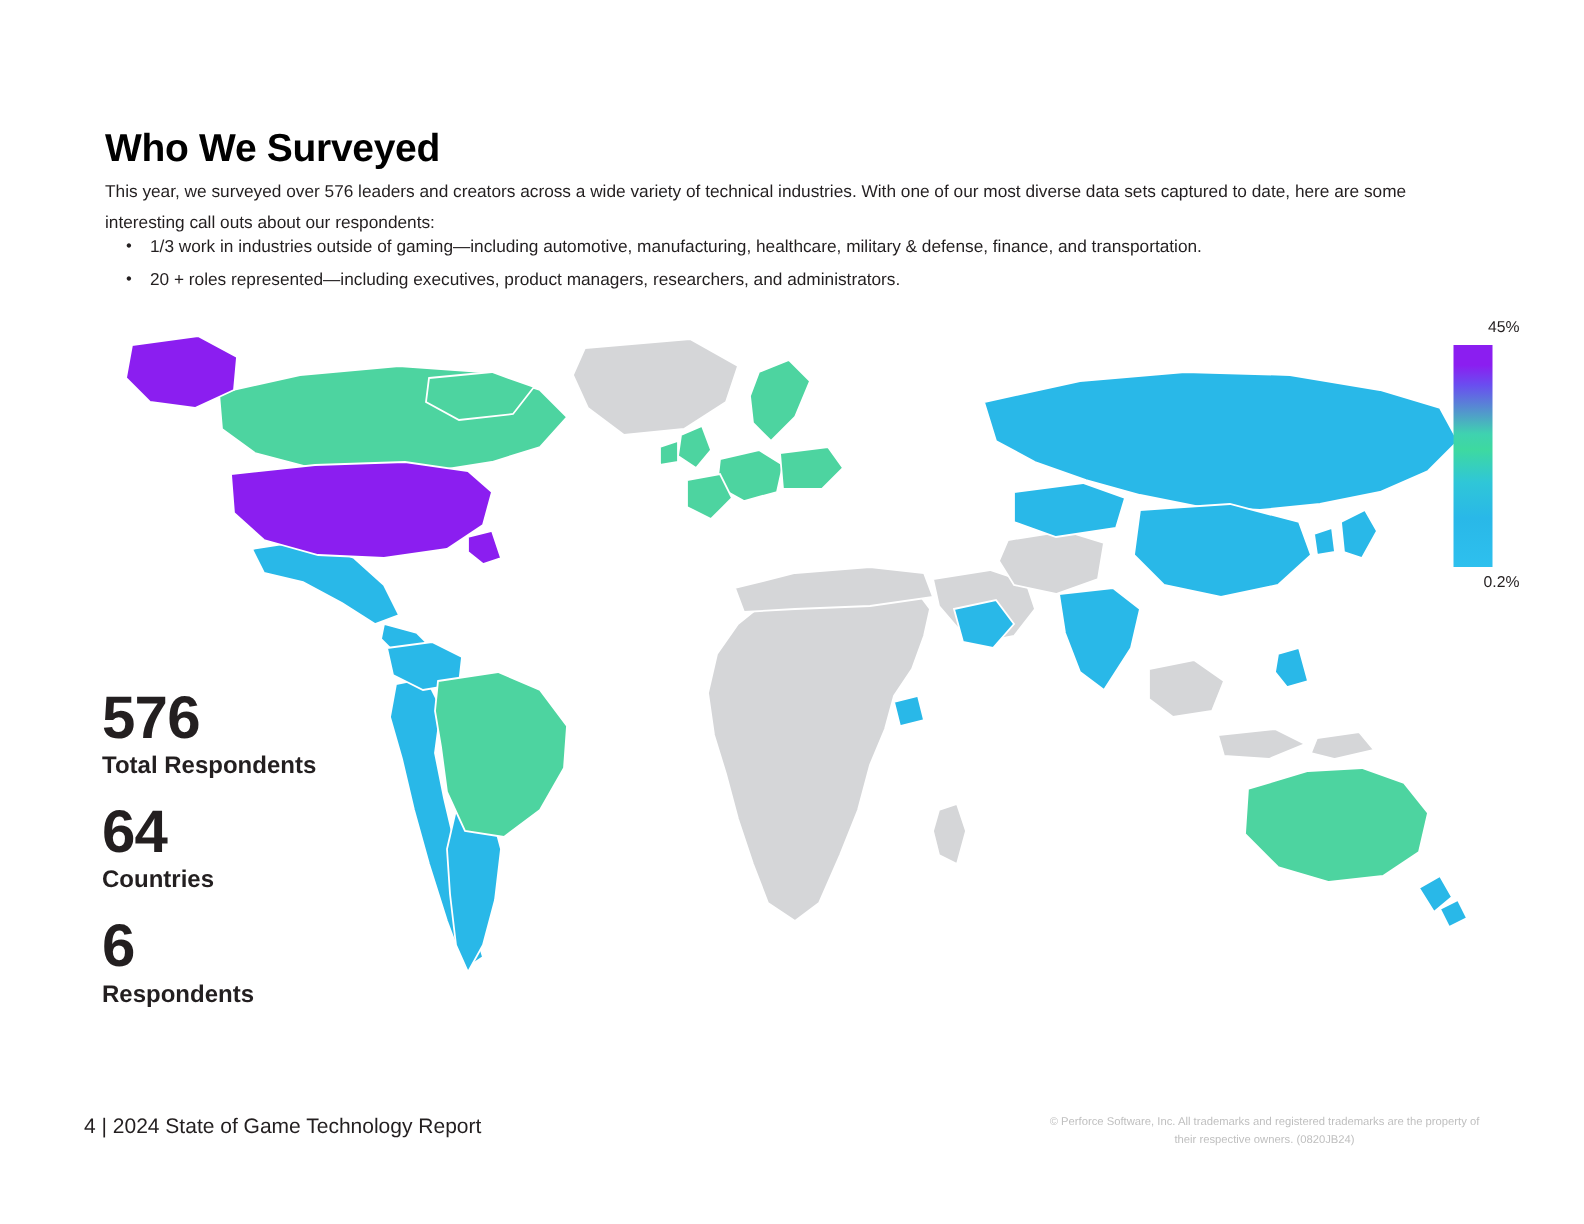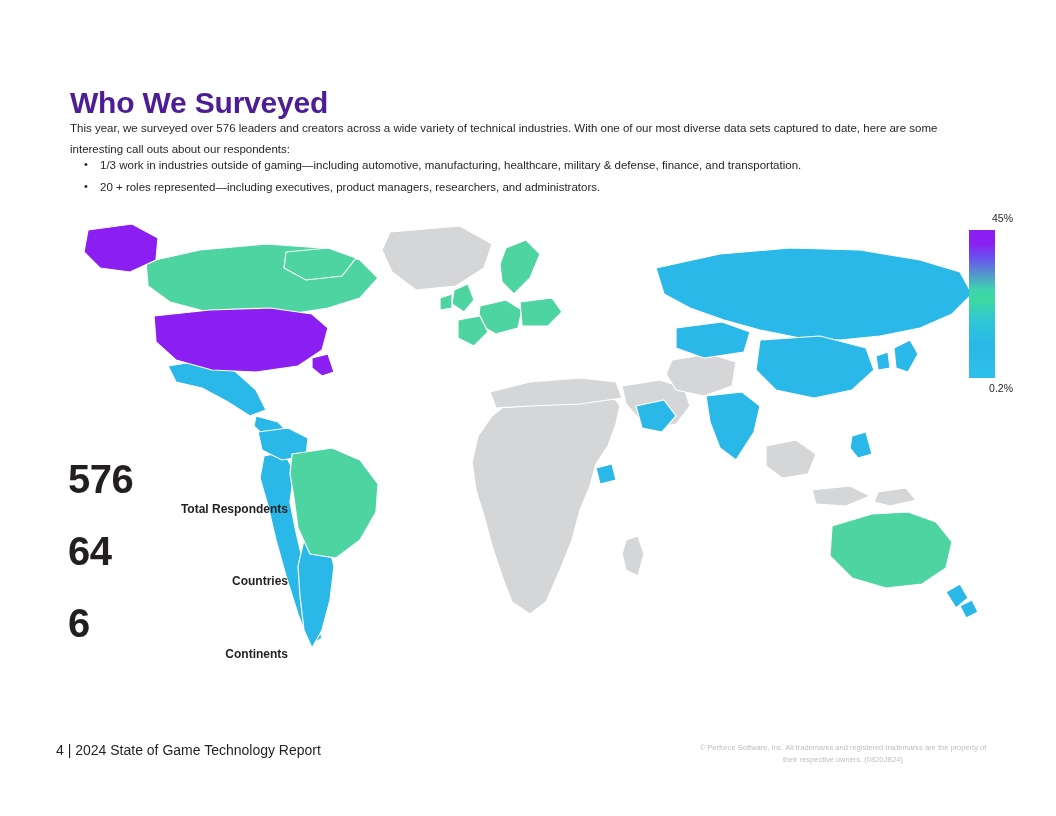--- a/index.html
+++ b/index.html
@@ -19,23 +19,23 @@
     position: absolute;
     inset: 0;
     background: #ffffff;
   }
 
   
   .title {
     position: absolute;
     left: 70px;
     top: 66px;
-    font-size: 30px;
+    font-size: 26px;
     font-weight: bold;
-    color: #4c1d95;
+    color: #000000;
     letter-spacing: -0.2px;
   }
   .intro {
     position: absolute;
     left: 70px;
     top: 106px;
     width: 918px;
     font-size: 11.5px;
     line-height: 1.9;
     color: #231f20;
@@ -109,25 +109,24 @@
   }
   .stat { margin-bottom: 14px; }
   .stat-number {
     font-size: 40px;
     font-weight: bold;
     line-height: 1.08;
     letter-spacing: -0.5px;
     color: #231f20;
   }
   .stat-label {
-    font-size: 12px;
+    font-size: 16px;
     font-weight: bold;
     color: #231f20;
     margin-top: 1px;
-    text-align: right;
   }
 
   
   .footer-left {
     position: absolute;
     left: 56px;
     top: 742px;
     font-size: 14px;
     color: #231f20;
     text-align: right;
@@ -264,20 +263,20 @@
     <div class="stat">
       <div class="stat-number">576</div>
       <div class="stat-label">Total Respondents</div>
     </div>
     <div class="stat">
       <div class="stat-number">64</div>
       <div class="stat-label">Countries</div>
     </div>
     <div class="stat">
       <div class="stat-number">6</div>
-      <div class="stat-label">Continents</div>
+      <div class="stat-label">Respondents</div>
     </div>
   </div>
 
   <div class="footer-left">4  |  2024 State of Game Technology Report</div>
   <div class="footer-right">© Perforce Software, Inc. All trademarks and registered trademarks are the property of their respective owners. (0820JB24)</div>
 
 </div>
 
 </body></html>

